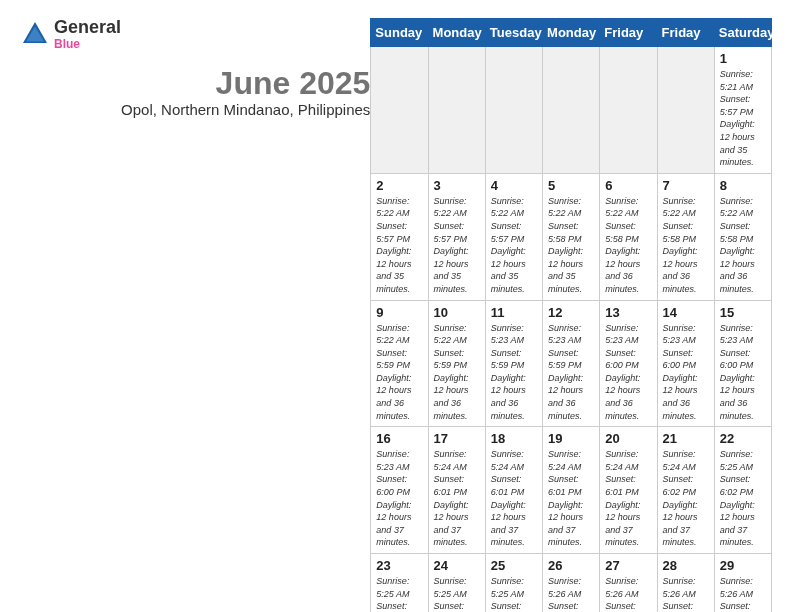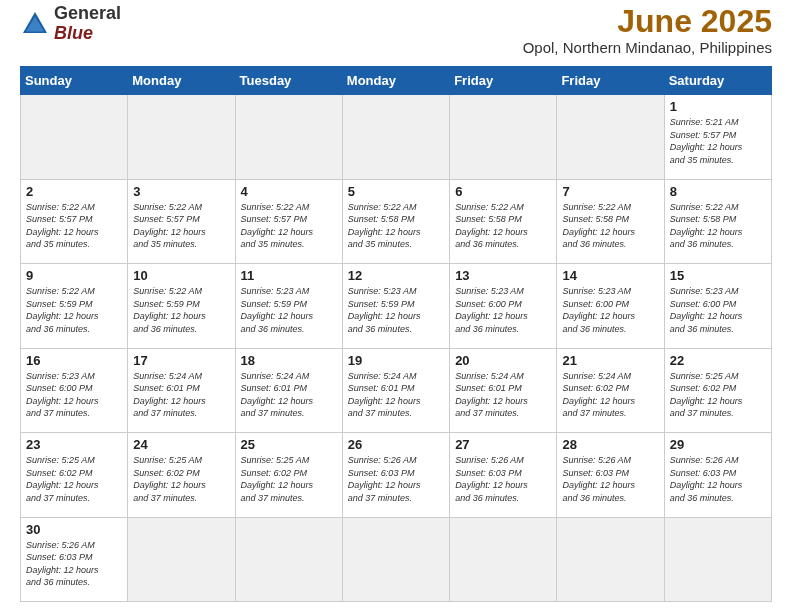--- a/index.html
+++ b/index.html
@@ -6,23 +6,23 @@
     body {
       width: 792px;
       height: 612px;
       font-family: Arial, sans-serif;
       background: #fff;
       overflow: hidden;
     }
     .page {
       width: 792px;
       height: 612px;
-      padding: 4px 20px 10px 20px;
-      display: flex;
-      flex-direction: column;
+      padding: 18px 20px 10px 20px;
+      display: flex;
+      flex-direction: row;
     }
     .header {
       display: flex;
       justify-content: space-between;
       align-items: flex-start;
       margin-bottom: 10px;
     }
     .logo {
       display: flex;
       align-items: center;
@@ -31,38 +31,38 @@
       display: flex;
       flex-direction: column;
       line-height: 1.1;
     }
     .logo-general {
       font-size: 18px;
       font-weight: bold;
       color: #333;
     }
     .logo-blue {
-      font-size: 18px;
-      font-weight: bold;
-      color: #7f1d1d;
-      font-style: italic;
+      font-size: 12px;
+      font-weight: bold;
+      color: #ec4899;
     }
     .logo-icon {
       width: 30px;
       height: 30px;
       margin-right: 4px;
     }
     .title-block {
       text-align: right;
     }
     .main-title {
       font-size: 32px;
       font-weight: bold;
-      color: #a16207;
+      color: #737373;
       line-height: 1.1;
+      margin-top: 48px;
     }
     .subtitle {
       font-size: 15px;
       color: #333;
     }
     .calendar {
       flex: 1;
       border: 1px solid #bbb;
       border-collapse: collapse;
       width: 100%;

